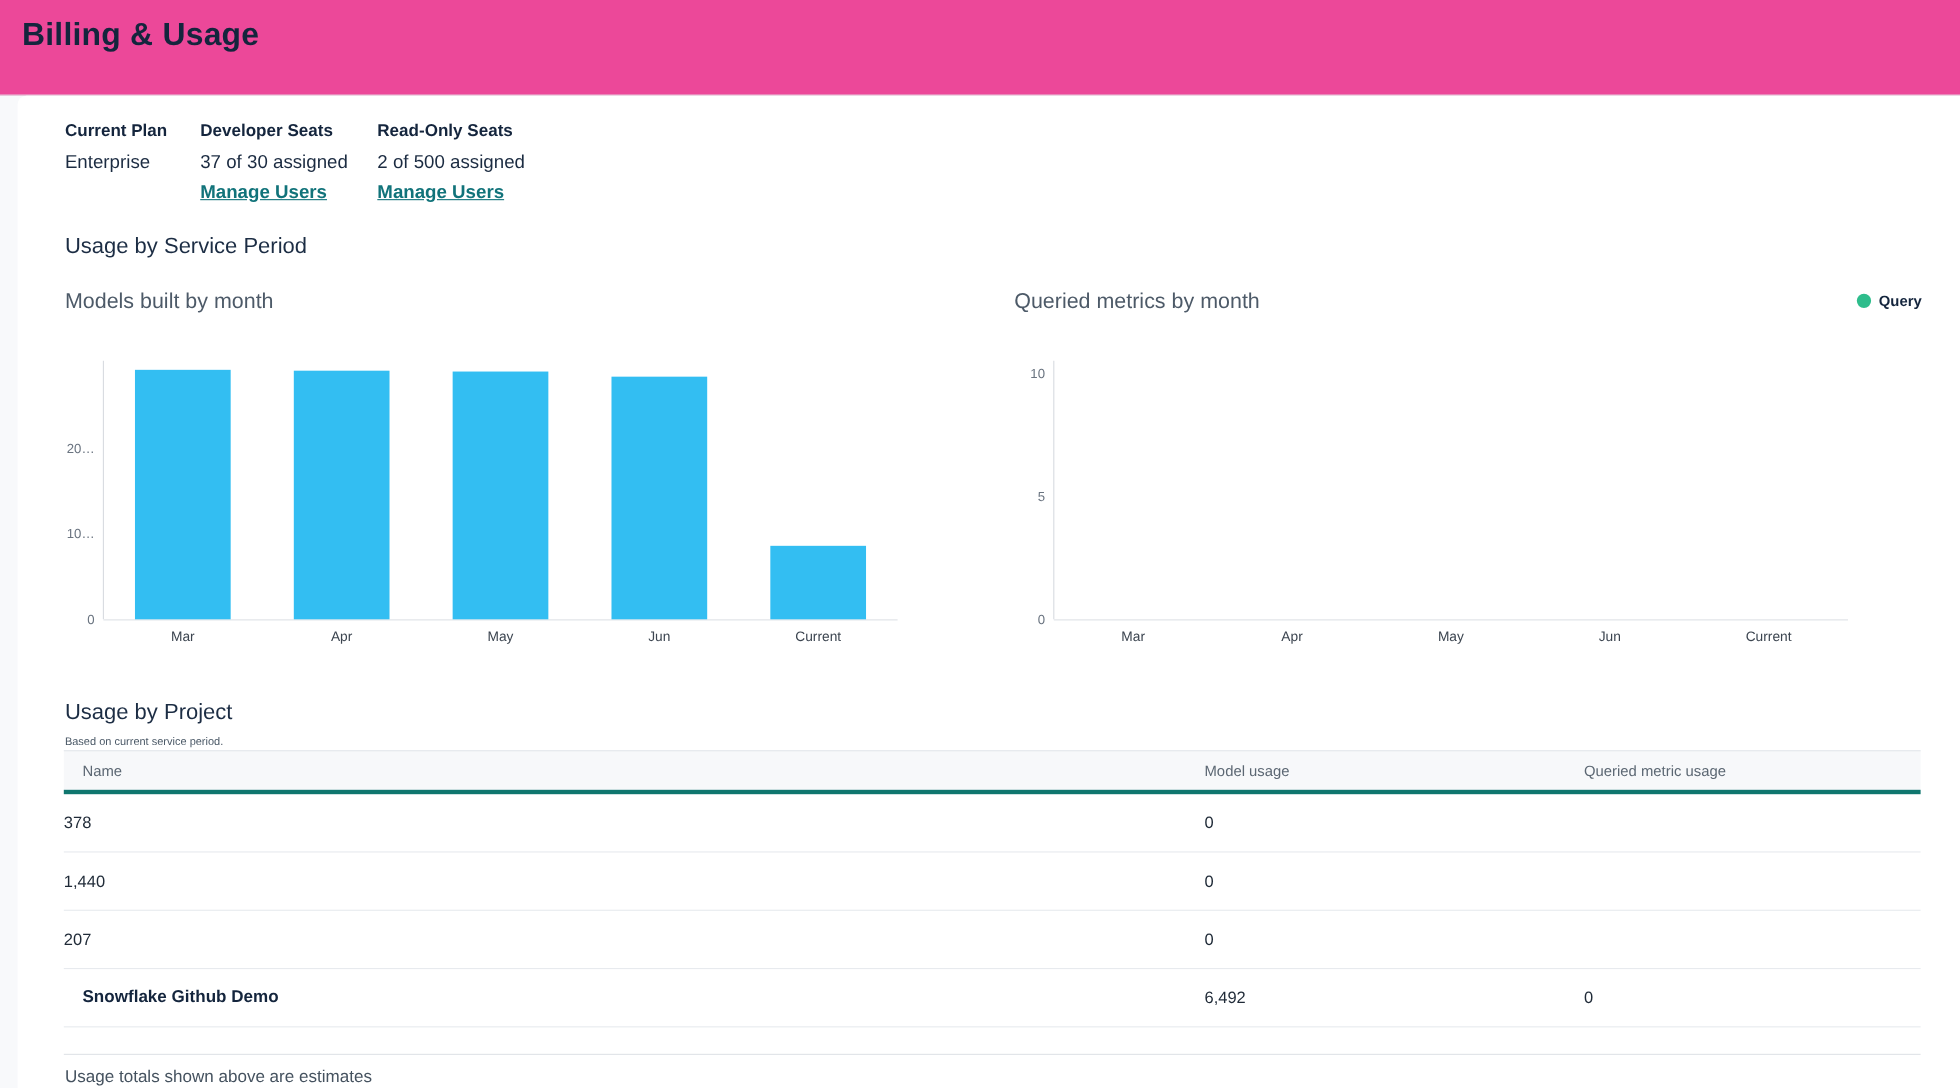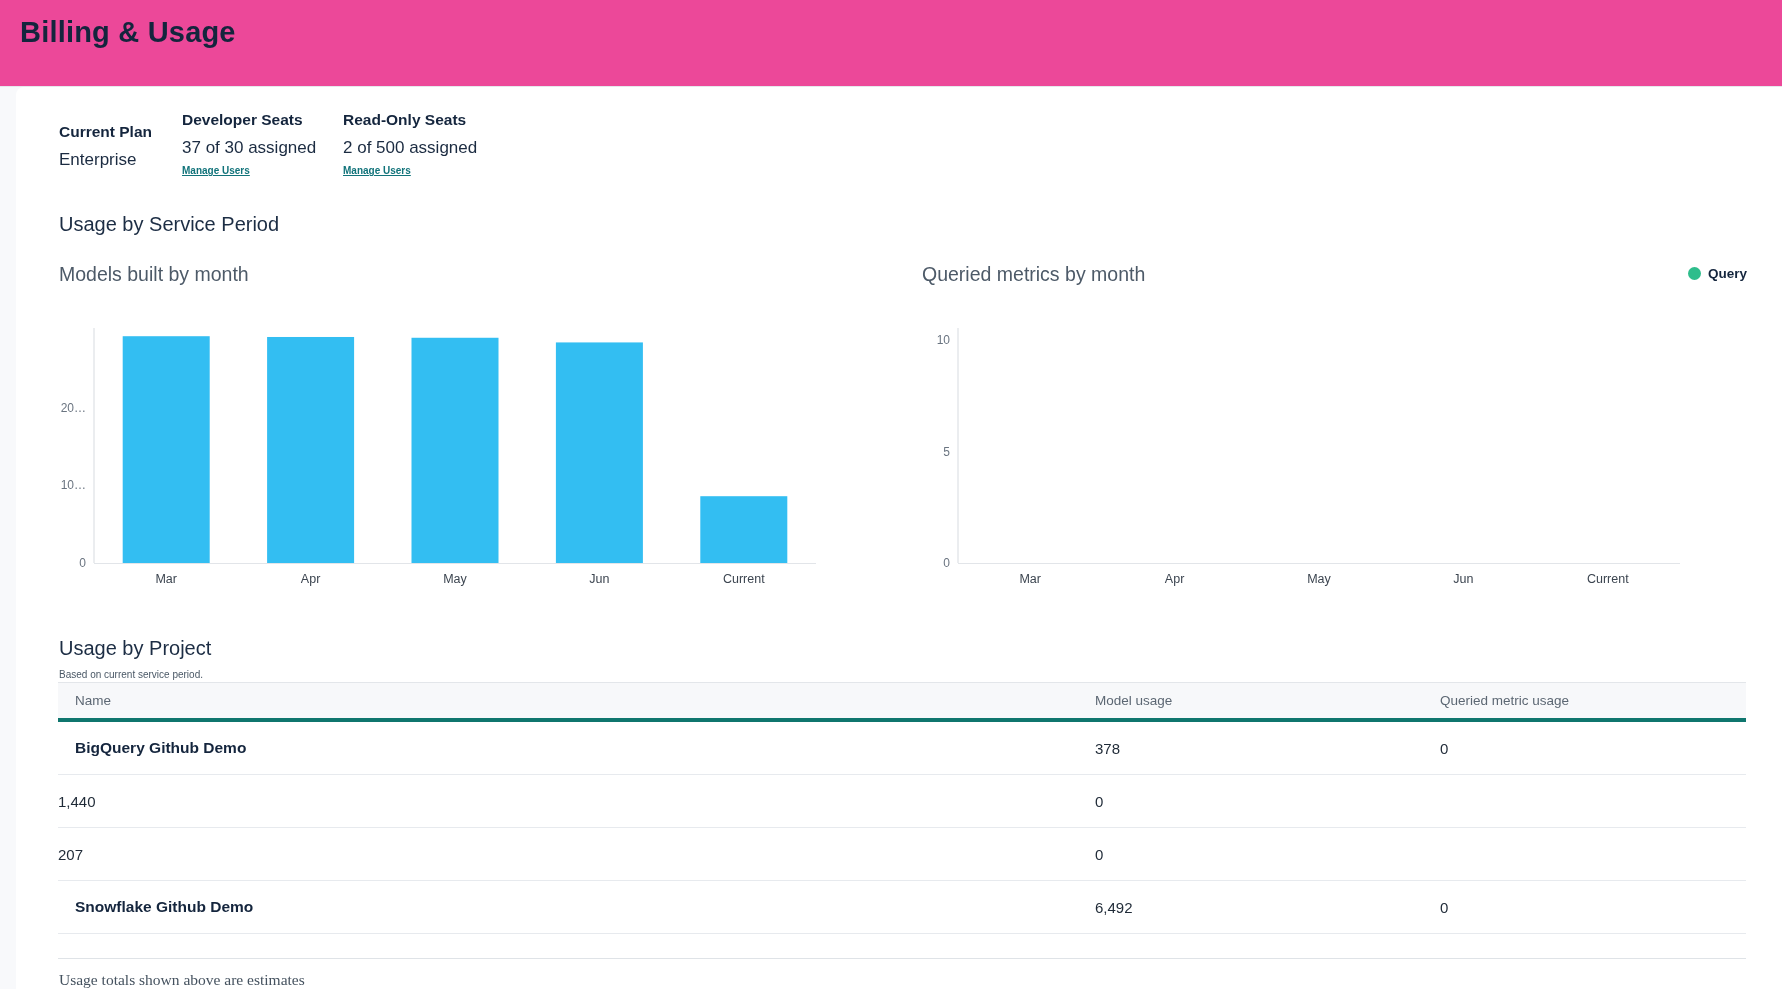--- a/index.html
+++ b/index.html
@@ -18,24 +18,24 @@
   }
   .card {
     position:absolute; left:16px; top:87px; width:1766px; height:915px;
     background:#ffffff; border-top-left-radius:8px;
   }
   
   .plan-col { position:absolute; top:24px; }
   .plan-col .label { font-size:15.5px; font-weight:700; color:#14253d; }
   .plan-col .value { font-size:17px; color:#1b2b41; margin-top:9px; }
   .plan-col .link  {
-    display:inline-block; margin-top:7px; font-size:10px; color:#11737a;
+    display:inline-block; margin-top:7px; font-size:17px; color:#11737a;
     text-decoration:underline; cursor:pointer; font-weight:600;
   }
-  .col-1 { left:43px;margin-top:12px; } .col-2 { left:166px; } .col-3 { left:327px; }
+  .col-1 { left:43px; } .col-2 { left:166px; } .col-3 { left:327px; }
   .section-title {
     position:absolute; left:43px; top:126px;
     font-size:20px; font-weight:400; color:#1c2d44;
   }
   .chart-title {
     position:absolute; top:176px;
     font-size:19.5px; font-weight:400; color:#4d5a68;
   }
   .chart-title.left  { left:43px; }
   .chart-title.right { left:906px; }
@@ -74,21 +74,21 @@
     height:53px; align-items:center; border-bottom:1px solid #e7eaee;
     font-size:15px; color:#1f2a37;
   }
   .t-row .name { padding-left:17px; font-size:15.5px; font-weight:700; color:#14253d; }
   .footer-divider {
     position:absolute; left:42px; top:871px; width:1688px; height:1px;
     background:#dfe3e7;
   }
   .footnote {
     position:absolute; left:43px; top:884px;
-    font-size:15.5px; color:#45525f;font-family:Liberation Serif, serif;
+    font-size:15.5px; color:#45525f;
   }
 </style>
 </head>
 <body>
 
 <div class="topbar">
   <div class="page-title">Billing &amp; Usage</div>
 </div>
 
 <div class="card">
@@ -152,21 +152,20 @@
   <div class="table-subtitle">Based on current service period.</div>
 
   <div class="usage-table">
     <div class="t-header">
       <div>Name</div>
       <div>Model usage</div>
       <div>Queried metric usage</div>
     </div>
     <div id="table-body">
         <div class="t-row">
-          <div class="name">BigQuery Github Demo</div>
           <div>378</div>
           <div>0</div>
         </div>
         <div class="t-row">
           <div>1,440</div>
           <div>0</div>
         </div>
         <div class="t-row">
           <div>207</div>
           <div>0</div>

